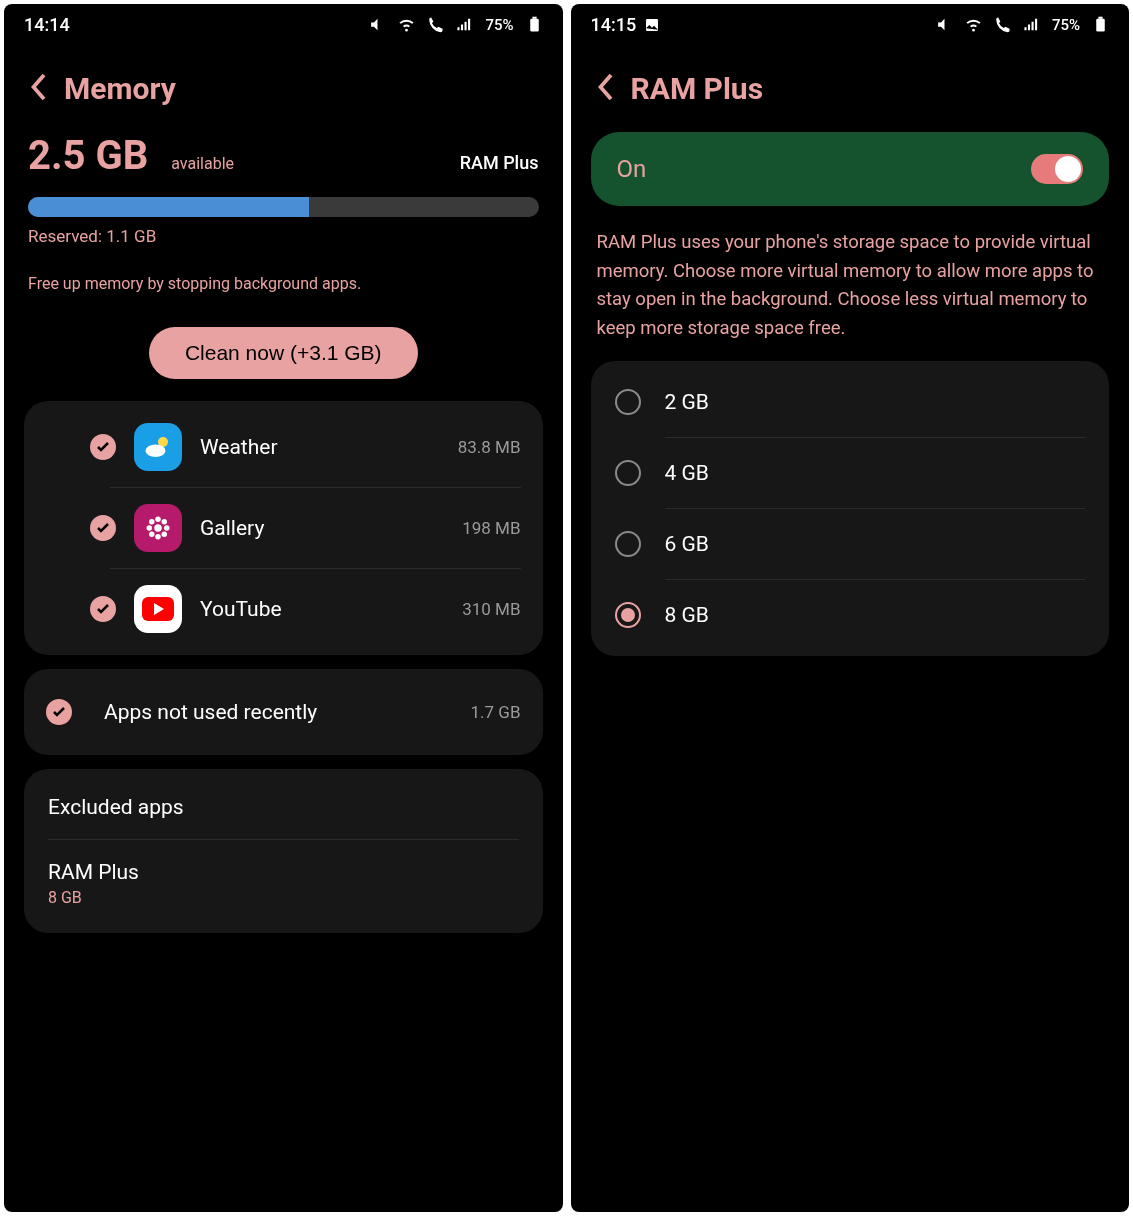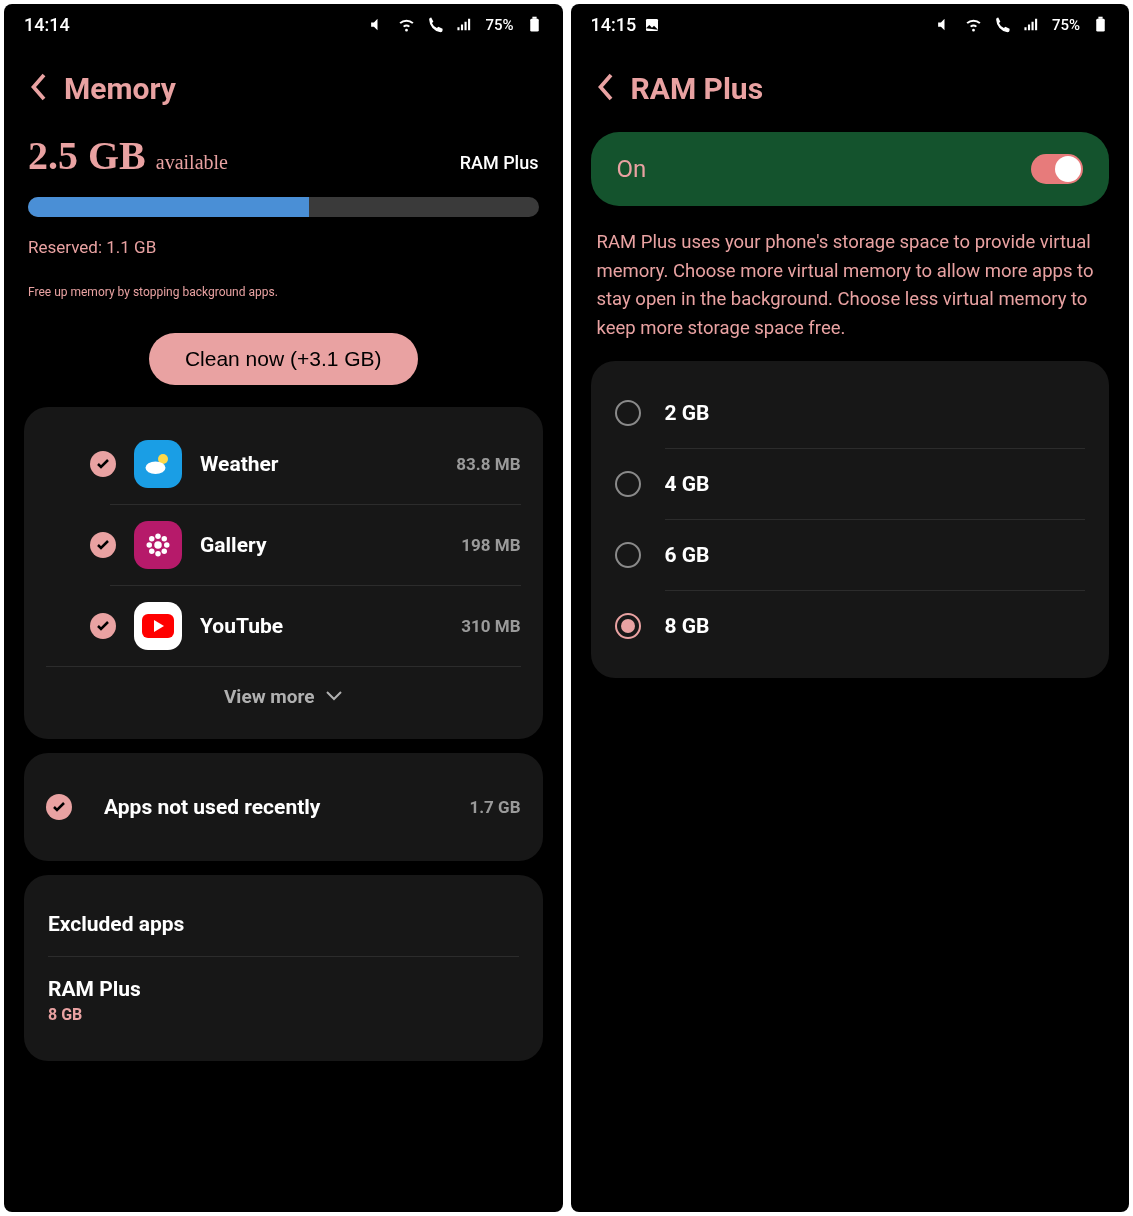--- a/index.html
+++ b/index.html
@@ -34,48 +34,47 @@
     display: flex;
     align-items: center;
     gap: 16px;
     padding: 30px 24px 26px;
   }
   .back-btn { color: #e9a2a2; }
   .header-title { color: #e9a2a2; font-size: 30px; font-weight: 700; }
   .content { padding: 0 20px; display: flex; flex-direction: column; gap: 14px; }
   .mem-top { padding: 0 4px; }
   .mem-line1 { display: flex; align-items: baseline; justify-content: space-between; }
-  .mem-avail-group { display: flex; align-items: baseline; gap: 10px; font-family: Liberation Serif, serif; }
+  .mem-avail-group { display: flex; align-items: baseline; gap: 23px; }
   .mem-big { color: #e9a2a2; font-size: 40px; font-weight: 700; }
-  .mem-avail { color: #e9a2a2; font-size: 20px; }
+  .mem-avail { color: #e9a2a2; font-size: 16px; }
   .ramplus-link { color: #fff; font-size: 18px; font-weight: 500; }
   .bar {
     width: 100%; height: 20px; background: #3a3a3a; border-radius: 10px;
     margin-top: 18px; overflow: hidden;
   }
   .bar-fill { height: 100%; background: #4a8fd6; }
   .mem-sub { color: #e9a2a2; font-size: 17px; margin-top: 14px; line-height: 1.5; }
-  .mem-desc { color: #e9a2a2; font-size: 12px; margin-top: 24px; }
+  .mem-desc { color: #e9a2a2; font-size: 16px; margin-top: 24px; }
   .clean-btn {
     align-self: center;
     background: #e9a2a2;
     color: #000;
     border: none;
     padding: 14px 36px;
     border-radius: 30px;
     font-size: 21px;
     font-weight: 500;
     margin-top: 20px;
     margin-bottom: 8px;
   }
   .card {
     background: #171717;
     border-radius: 24px;
-    padding: 17px 0;
-    font-weight: bold;
+    padding: 6px 0;
   }
   .app-row {
     display: flex; align-items: center;
     padding: 16px 22px;
     gap: 18px;
     margin-left: 44px;
   }
   .check {
     width: 26px; height: 26px; border-radius: 50%;
     background: #e9a2a2; display: flex; align-items: center; justify-content: center;
@@ -180,21 +179,21 @@
       <div class="mem-line1">
         <div class="mem-avail-group">
           <span class="mem-big">2.5 GB</span>
           <span class="mem-avail">available</span>
         </div>
         <span class="ramplus-link">RAM Plus</span>
       </div>
       <div class="bar">
         <div class="bar-fill" id="bar-fill" style="width: 55%;"></div>
       </div>
-      <div class="mem-sub" style="margin-top:18px">Reserved: 1.1 GB</div>
+      <div class="mem-sub" style="margin-top:7px">Reserved: 1.1 GB</div>
       <div class="mem-desc">Free up memory by stopping background apps.</div>
     </div>
 
     <button class="clean-btn">Clean now (+3.1 GB)</button>
 
     <div class="card" id="apps-card">
 
       <div class="app-row">
           <div class="check">
             <svg viewBox="0 0 16 16" fill="none" stroke="#000" stroke-width="2.5">
@@ -242,26 +241,20 @@
           </div>
           <div class="app-icon icon-youtube">
             <svg width="32" height="24" viewBox="0 0 32 24">
               <rect width="32" height="24" rx="6" fill="#ff0000"></rect>
               <path d="M12 6l10 6-10 6z" fill="#fff"></path>
             </svg>
           </div>
           <span class="app-name">YouTube</span>
           <span class="app-size">310 MB</span>
         </div>
-        <div class="view-more">
-        <span>View more</span>
-        <svg width="18" height="12" viewBox="0 0 18 12" fill="none" stroke="#b0b0b0" stroke-width="2">
-            <path d="M2 2l7 7 7-7"></path>
-          </svg>
-      </div>
     </div>
 
     <div class="card">
       <div class="recent-row">
         <div class="check">
           <svg viewBox="0 0 16 16" fill="none" stroke="#000" stroke-width="2.5">
               <path d="M3 8l3 3 7-7"></path>
             </svg>
         </div>
         <span class="recent-title">Apps not used recently</span>

